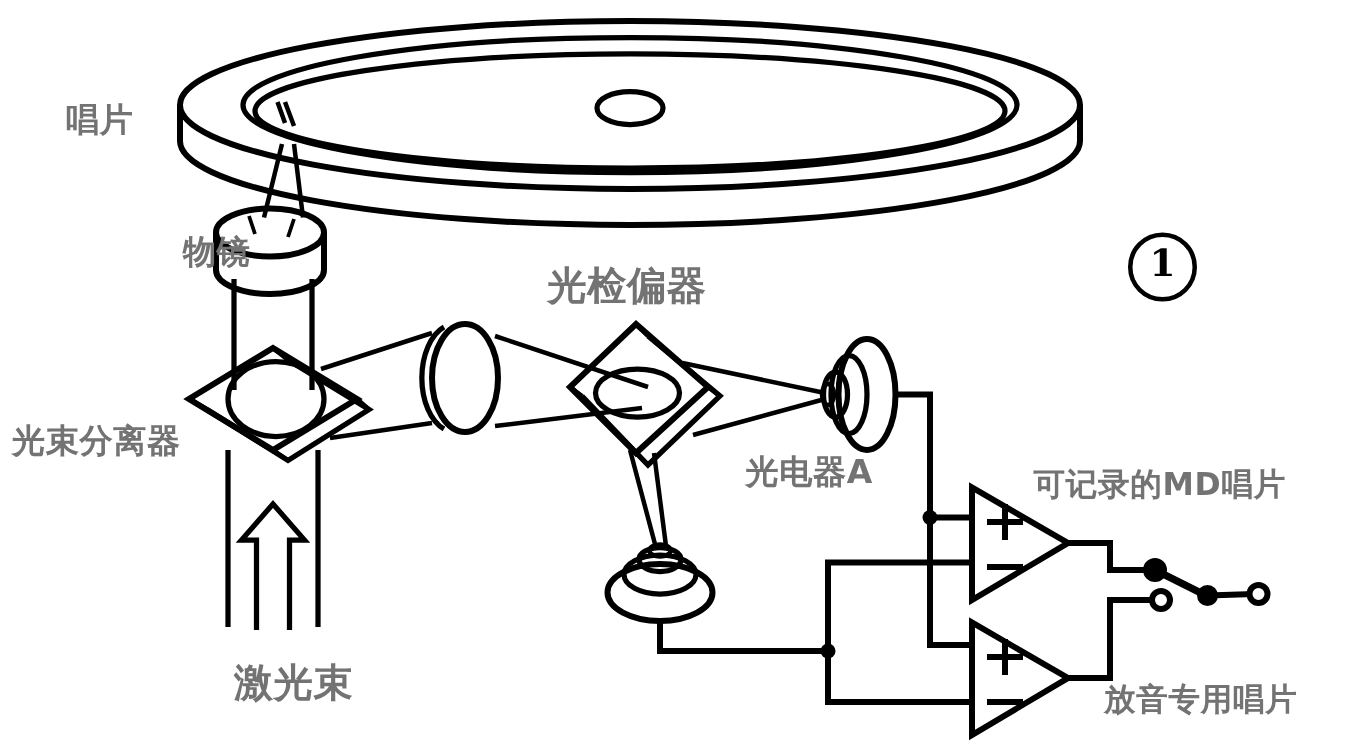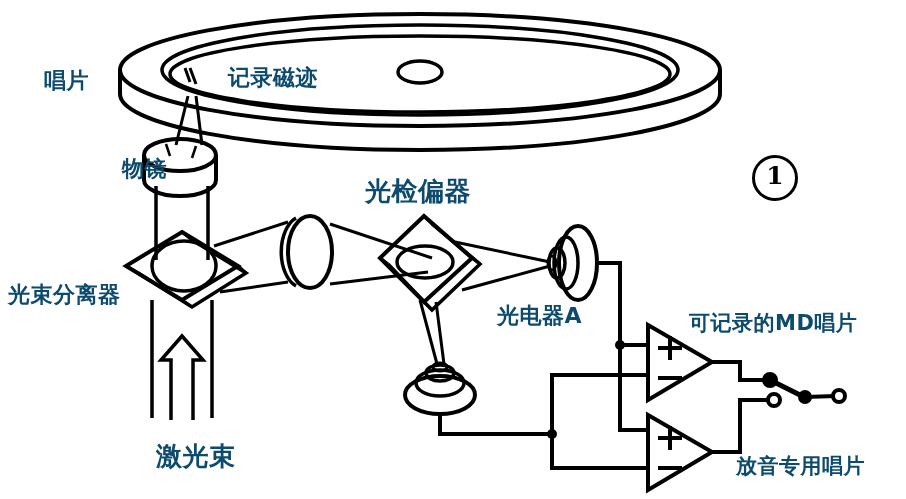--- a/index.html
+++ b/index.html
@@ -22,21 +22,21 @@
     position: absolute;
     left: 0;
     top: 0;
     width: 906px;
     height: 499px;
   }
   .lbl {
     position: absolute;
     font-family: "DejaVu Sans", "Liberation Sans", sans-serif;
     font-weight: bold;
-    color: #0c4a6e;
+    color: #737373;
     white-space: nowrap;
     line-height: 1;
     letter-spacing: 0.5px;
   }
   .lbl-disc        { left: 44px;  top: 70px;  font-size: 22px; }
   .lbl-track       { left: 228px; top: 67px;  font-size: 22px; }
   .lbl-objective   { left: 74px;  top: 158px; font-size: 22px; padding-left: 48px; }
   .lbl-analyzer    { left: 365px; top: 178px; font-size: 26px; }
   .lbl-splitter    { left: 8px;   top: 284px; font-size: 22px; }
   .lbl-laser       { left: 156px; top: 443px; font-size: 26px; }
@@ -218,21 +218,20 @@
       <line x1="805" y1="397" x2="836" y2="396" stroke="#000" stroke-width="4"></line>
 
       <circle cx="839" cy="396" r="6" fill="#fff" stroke="#000" stroke-width="4"></circle>
 
       <circle cx="774" cy="400" r="6" fill="#fff" stroke="#000" stroke-width="4"></circle>
     </g>
 
   </svg>
 
   <div class="lbl lbl-disc">唱片</div>
-  <div class="lbl lbl-track">记录磁迹</div>
   <div class="lbl lbl-objective">物镜</div>
   <div class="lbl lbl-analyzer">光检偏器</div>
   <div class="lbl lbl-splitter">光束分离器</div>
   <div class="lbl lbl-laser">激光束</div>
   <div class="lbl lbl-detector-a">光电器A</div>
   <div class="lbl lbl-md-rec">可记录的MD唱片</div>
   <div class="lbl lbl-playback">放音专用唱片</div>
 
   <div class="fig-number">1</div>
 

